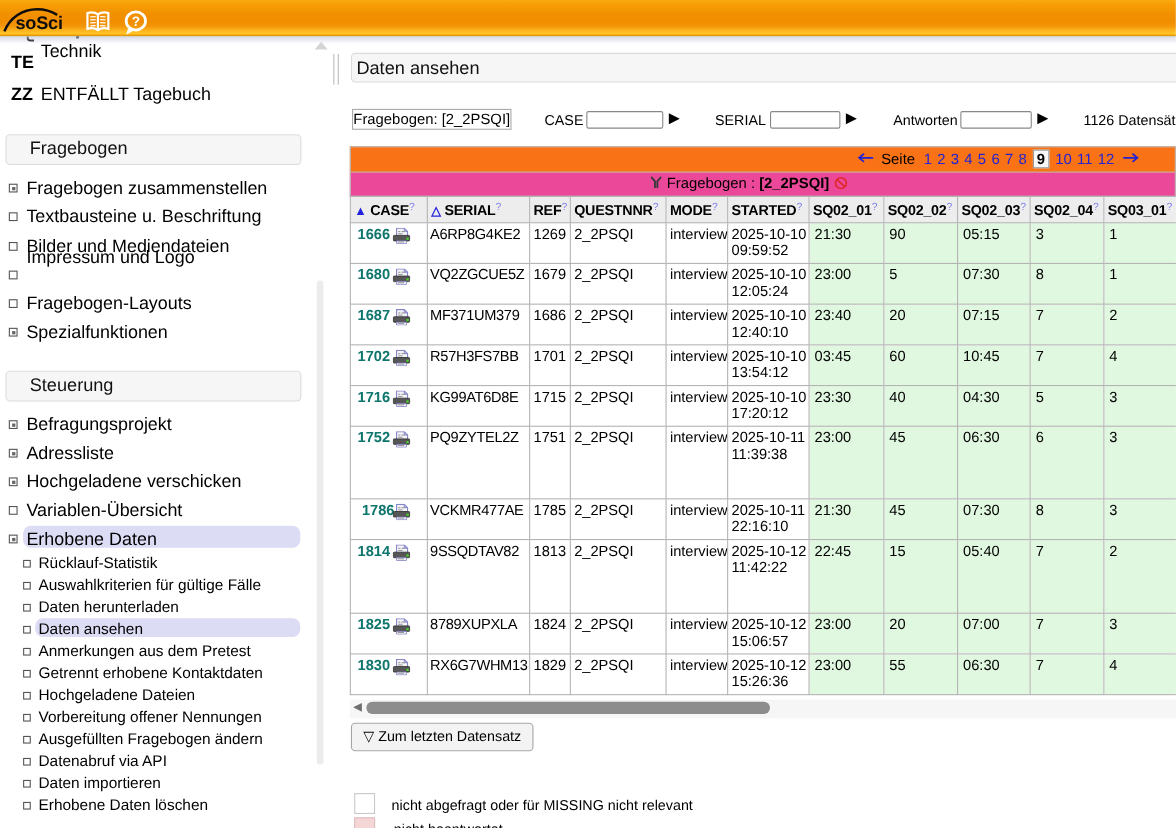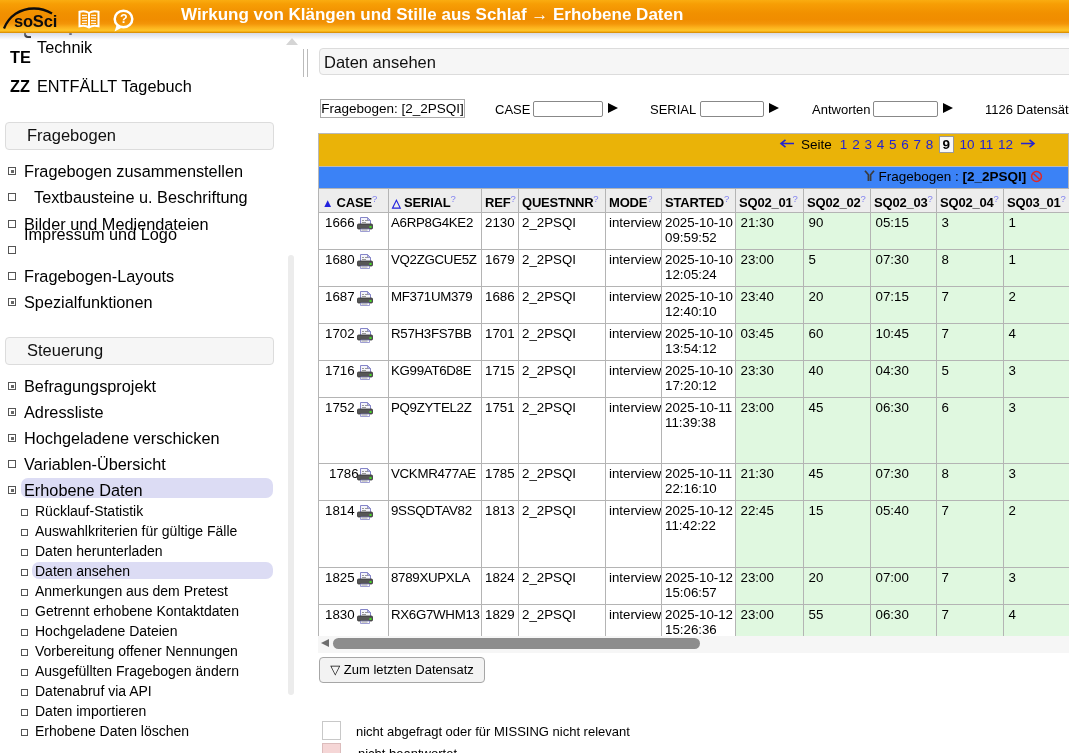--- a/index.html
+++ b/index.html
@@ -31,35 +31,35 @@
   font-size:16.5px; color:#111; line-height:normal; padding-top:4px; padding-left:4px; }
 .lbl { position:absolute; font-size:13px; white-space:nowrap; }
 .inp { position:absolute; width:74px; height:16px; border:1px solid #888; background:#fff; border-radius:2px; }
 .tri { position:absolute; width:0; height:0; border-left:10px solid #000;
   border-top:5.5px solid transparent; border-bottom:5.5px solid transparent; }
 #fragbox { position:absolute; left:320px; top:99px; width:145px; height:19px;
   border:1px solid #aaa; background:#fff; font-size:13.5px; line-height:17px; text-align:center; white-space:nowrap; }
 
 
 #tablewrap { position:absolute; left:318px; top:133px; width:751px; }
-#pager { height:34px; background:#eab308; border:1px solid #b9b9b9;
+#pager { height:24px; background:#f97316; border:1px solid #b9b9b9;
   font-size:13.5px; line-height:22px; text-align:right; padding-right:30px; color:#000; }
 #pager a { color:#2323d3; text-decoration:none; margin:0 0.5px; }
 #pager .cur { display:inline-block; border:1px solid #999; background:#f8f8f8;
   font-weight:bold; padding:0 3px; line-height:15px; margin:0 1px; }
-#filterrow { height:22px; background:#3b82f6; border:1px solid #b9b9b9; border-top:none;
-  font-size:13.5px; line-height:20px; text-align:right; padding-right:25px; }
+#filterrow { height:22px; background:#ec4899; border:1px solid #b9b9b9; border-top:none;
+  font-size:13.5px; line-height:20px; text-align:center; padding-right:25px; }
 table { border-collapse:collapse; table-layout:fixed; width:766px; margin-top:-1px; }
 td,th { border:1px solid #b4b4b4; font-size:13.3px; padding:1.5px 3px;
   vertical-align:top; text-align:left; line-height:15.5px; overflow:hidden; white-space:nowrap; }
 td.ser { padding:1.5px 1px 1.5px 2px; letter-spacing:-0.3px; }
 th { background:#ededed; font-weight:bold; white-space:nowrap; font-size:13px; letter-spacing:-0.2px; }
 .q { color:#8080f0; font-size:9.5px; vertical-align:4.5px; font-weight:normal; letter-spacing:0; }
 td.g { background:#e0f8e0; padding-left:4.5px; }
-a.case { color:#000000; font-weight:normal; text-decoration:none; }
+a.case { color:#0f766e; font-weight:bold; text-decoration:none; }
 
 
 #hscroll { position:absolute; left:318px; top:636px; width:751px; height:17px; background:#f6f6f6; }
 #hthumb { position:absolute; left:15px; top:2px; width:367px; height:11px; background:#8d8d8d; border-radius:5.5px; }
 #harrow { position:absolute; left:3px; top:3px; width:0; height:0;
   border-right:8px solid #6e6e6e; border-top:4.5px solid transparent; border-bottom:4.5px solid transparent; }
 #lastbtn { position:absolute; left:319px; top:657px; width:166px; height:26px;
   background:#f3f3f3; border:1px solid #a6a6a6; border-radius:4px;
   font-size:13px; line-height:24px; text-align:center; }
 .legbox { position:absolute; width:19px; height:19px; border:1px solid #c8c8c8; }
@@ -92,38 +92,37 @@
         <line x1="14" y1="10.6" x2="19" y2="10.8"></line>
         <line x1="14" y1="13.3" x2="19" y2="13.5"></line>
     </g>
   </svg>
 
   <svg class="abs" style="left:112px;top:9px" width="25" height="24" viewBox="0 0 25 24">
     <ellipse cx="11.5" cy="10" rx="8.8" ry="8.3" fill="none" stroke="#fff" stroke-width="2.5"></ellipse>
     <path d="M4.8 15.5 L2.6 22.5 L10.5 18.2 Z" fill="#fff"></path>
     <text x="11.7" y="14.3" text-anchor="middle" font-size="12.5" font-weight="bold" fill="#fff" font-family="Liberation Sans">?</text>
   </svg>
-  <div id="title">Wirkung von Klängen und Stille aus Schlaf → Erhobene Daten</div>
 </div>
 
 <div class="abs" style="left:24px;top:33px;width:7px;height:5px;border:2px solid #111;border-top:none;border-right:none;border-radius:0 0 0 4px"></div>
 <div class="abs" style="left:69px;top:32.5px;width:3px;height:2px;background:#223;border-radius:1px"></div>
 <div class="abs" style="left:0;top:33px;width:1069px;height:7px;background:linear-gradient(180deg,rgba(186,193,214,0.6),rgba(255,255,255,0));pointer-events:none"></div>
 
 <div class="mitem" style="left:10px;top:48px"><b>TE</b></div>
 <div class="mitem" style="left:37px;top:38px">Technik</div>
 <div class="mitem" style="left:10px;top:77px"><b>ZZ</b></div>
 <div class="mitem" style="left:37px;top:77px">ENTFÄLLT Tagebuch</div>
 
 <div class="shead" style="top:122px">Fragebogen</div>
 
 <div class="micon plus" style="left:8px;top:167px"></div>
 <div class="mitem" style="left:24px;top:162px">Fragebogen zusammenstellen</div>
 <div class="micon" style="left:8px;top:193px"></div>
-<div class="mitem" style="left:34px;top:188px">Textbausteine u. Beschriftung</div>
+<div class="mitem" style="left:24px;top:188px">Textbausteine u. Beschriftung</div>
 <div class="micon" style="left:8px;top:220px"></div>
 <div class="mitem" style="left:24px;top:215px">Bilder und Mediendateien</div>
 <div class="micon" style="left:8px;top:246px"></div>
 <div class="mitem" style="left:24px;top:225px">Impressum und Logo</div>
 <div class="micon" style="left:8px;top:272px"></div>
 <div class="mitem" style="left:24px;top:267px">Fragebogen-Layouts</div>
 <div class="micon plus" style="left:8px;top:298px"></div>
 <div class="mitem" style="left:24px;top:293px">Spezialfunktionen</div>
 
 <div class="shead" style="top:337px">Steuerung</div>
@@ -231,21 +230,21 @@
               <path d="M10.5 0.5 l3 3 h-3 Z" fill="#b9b9e2" stroke="#8585c8" stroke-width="0.8"></path>
               <rect x="5" y="3" width="2" height="1" fill="#999"></rect>
               <rect x="8" y="3" width="3" height="1" fill="#999"></rect>
               <rect x="5" y="5" width="4" height="1" fill="#999"></rect>
               <rect x="0.5" y="7" width="15" height="5" rx="1" fill="#565656" stroke="#333" stroke-width="0.8"></rect>
               <rect x="12.5" y="9" width="2" height="2" fill="#44dd22"></rect>
               <path d="M3.5 12 h9 v2.5 h-9 Z" fill="#fff" stroke="#8585c8" stroke-width="0.8"></path>
               <rect x="4.5" y="12.5" width="6" height="1" fill="#999"></rect>
             </svg></td>
     <td class="ser">A6RP8G4KE2</td>
-    <td>2130</td>
+    <td>1269</td>
     <td>2_2PSQI</td>
     <td>interview</td>
     <td>2025-10-10<br>09:59:52</td>
     <td class="g">21:30</td>
     <td class="g">90</td>
     <td class="g">05:15</td>
     <td class="g">3</td>
     <td class="g">1</td>
   </tr>
   <tr style="height:37px">

